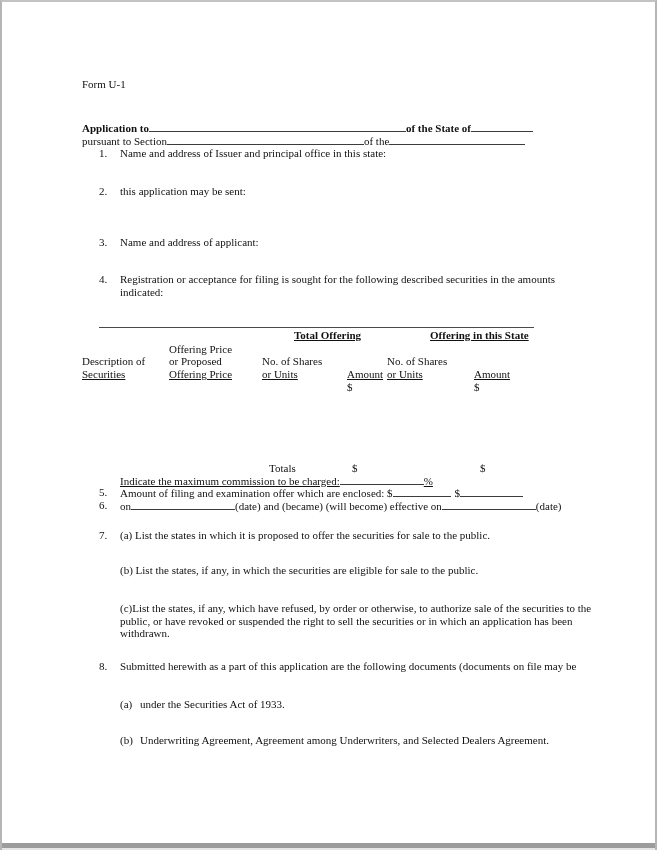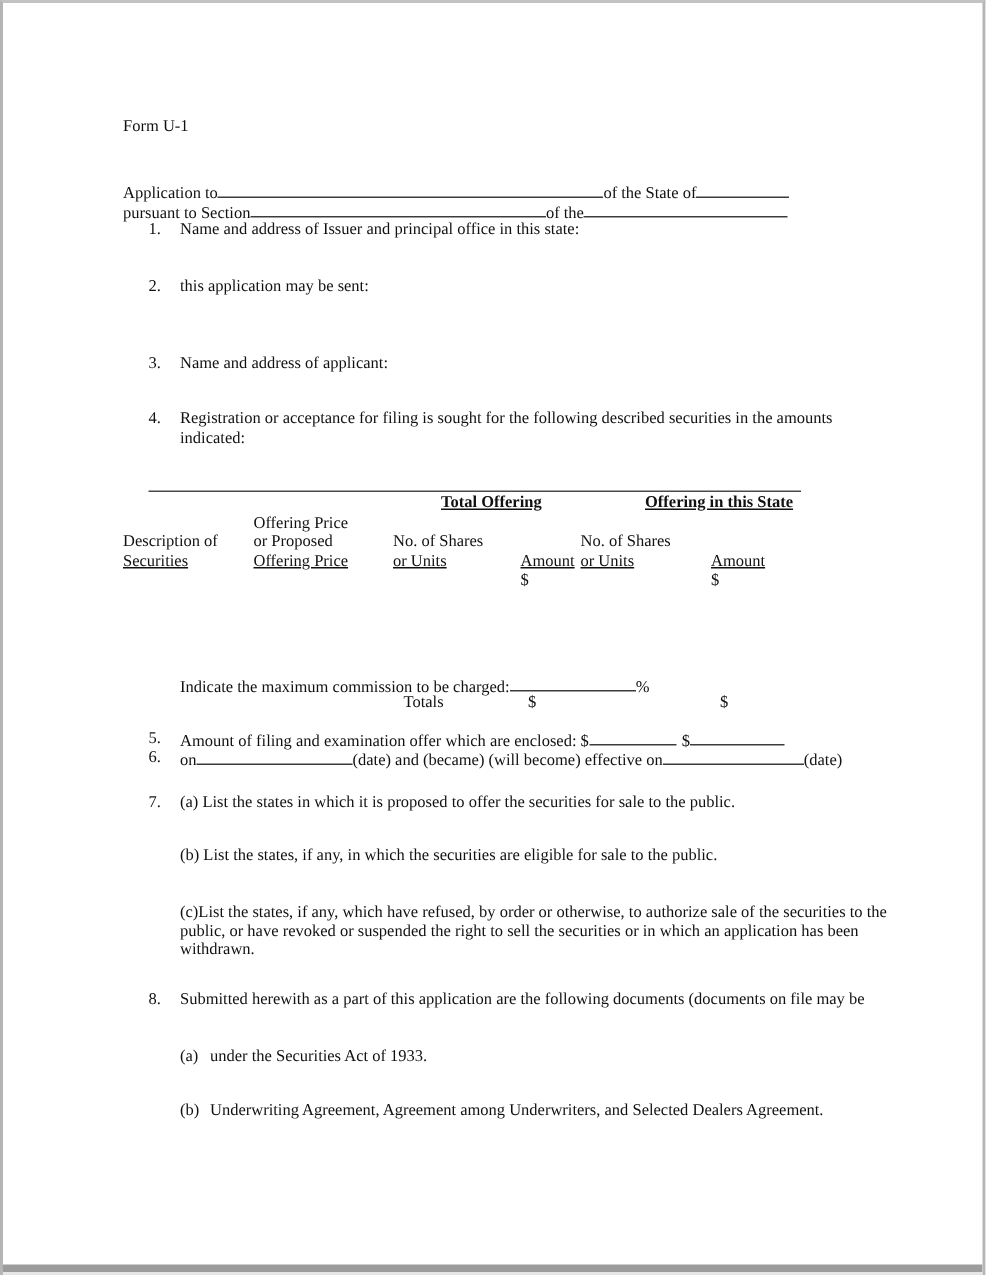--- a/index.html
+++ b/index.html
@@ -34,21 +34,21 @@
   .bottom-bar{position:absolute;left:0;right:0;top:841px;height:5px;background:#9c9c9c;}
   .bottom-light{position:absolute;left:0;right:0;top:846px;height:4px;background:#e6e6e6;}
 </style>
 </head>
 <body>
 
 <div class="page">
 
   <div class="t" style="left:80px;top:76px;">Form U-1</div>
 
-  <div class="t" style="left:80px;top:119px;">
+  <div class="t" style="left:80px;top:119px;font-weight:bold;">
     <span>Application to</span><span class="blank" style="width:257px;"></span><span>of the State of</span><span class="blank" style="width:62px;"></span>
   </div>
   <div class="t" style="left:80px;top:132px;">
     <span>pursuant to Section</span><span class="blank" style="width:197px;"></span><span>of the</span><span class="blank" style="width:136px;"></span>
   </div>
 
   <div class="t" style="left:97px;top:145px;width:460px;">
     <span class="num">1.</span>
     <div class="body">
         <div class="line">Name and address of Issuer and principal office in this state:</div>
@@ -98,21 +98,21 @@
     <span class="t u" style="left:392px;top:44px;">Amount</span>
 
     <span class="t" style="left:265px;top:57px;">$</span>
     <span class="t" style="left:392px;top:57px;">$</span>
 
     <span class="t" style="left:187px;top:138px;">Totals</span>
     <span class="t" style="left:270px;top:138px;">$</span>
     <span class="t" style="left:398px;top:138px;">$</span>
   </div>
 
-  <div class="t" style="left:118px;top:448px;">
+  <div class="t" style="left:118px;top:472px;text-decoration:underline;">
     <span>Indicate the maximum commission to be charged:</span><span class="blank" style="width:84px;"></span><span>%</span>
   </div>
 
   <div class="t" style="left:97px;top:484px;width:460px;">
     <span class="num">5.</span>
     <div class="body">
       <span>Amount of filing and examination offer which are enclosed: $</span><span class="blank" style="width:58px;"></span><span style="margin-left:4px;">$</span><span class="blank" style="width:63px;"></span>
     </div>
   </div>
 

